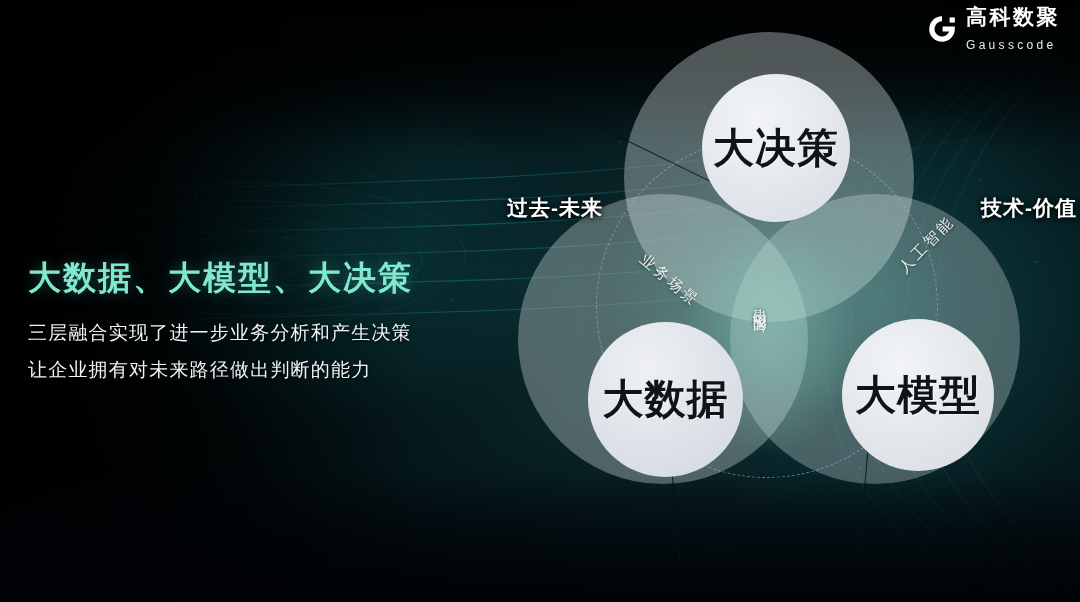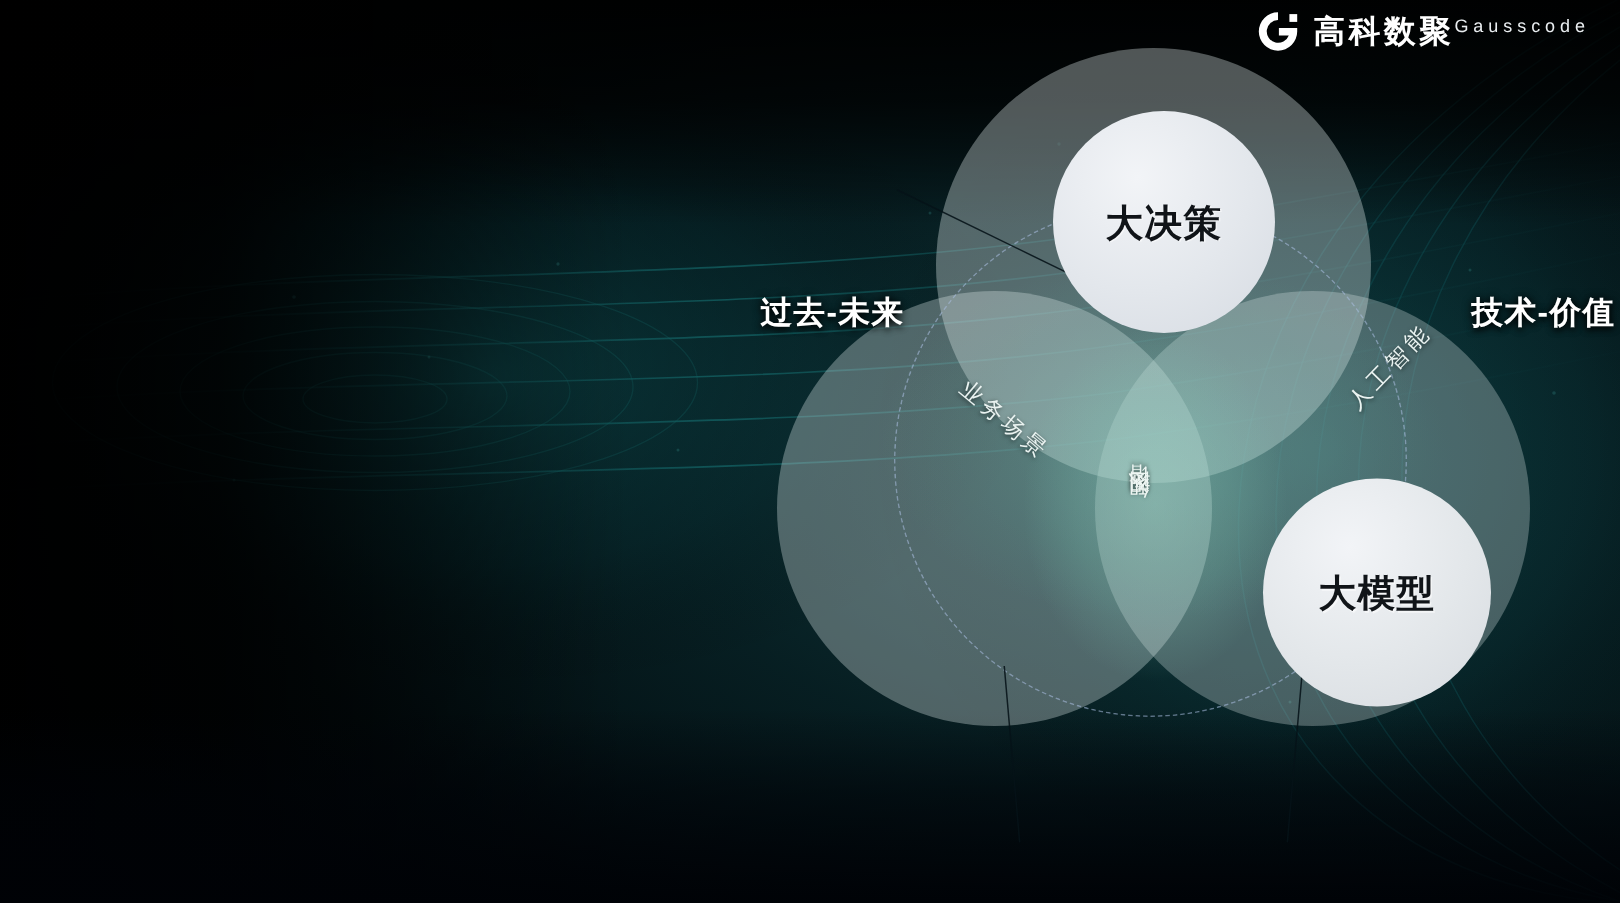--- a/index.html
+++ b/index.html
@@ -46,21 +46,21 @@
   .inner{position:absolute;border-radius:50%;
     display:flex;align-items:center;justify-content:center;}
   .inner.top  {left:222px;top:60px;  width:148px;height:148px;
                 background:radial-gradient(circle at 38% 30%, #f2f4f7 0%, #e3e7ec 55%, #d6dbe2 100%);}
   .inner.left {left:108px;top:308px; width:155px;height:155px;
                 background:radial-gradient(circle at 38% 30%, #eef0f4 0%, #dee2e8 55%, #d2d7de 100%);}
   .inner.right{left:362px;top:305px; width:152px;height:152px;
                 background:radial-gradient(circle at 38% 30%, #f2f4f7 0%, #e3e7ea 55%, #d7dbe0 100%);}
 
   .inner-label{
-    color:#101418;font-size:25px;font-weight:bold;letter-spacing:1px;
+    color:#101418;font-size:41px;font-weight:bold;letter-spacing:1px;
     text-shadow:1px 1px 0 rgba(255,255,255,.55);white-space:nowrap;
   }
 
   .dashring{position:absolute;left:116px;top:122px;width:340px;height:340px;
     border-radius:50%;border:1px dashed rgba(170,190,225,0.55);}
 
   .spoke{position:absolute;background:rgba(6,18,24,0.88);}
   .spoke.a{left:118px;top:112px;width:128px;height:1px;transform:rotate(26deg);transform-origin:left center;}
   .spoke.b{left:189px;top:430px;width:1px;height:118px;transform:rotate(-5deg);transform-origin:top center;}
   .spoke.c{left:388px;top:430px;width:1px;height:118px;transform:rotate(5deg);transform-origin:top center;}
@@ -85,23 +85,23 @@
   #copy{position:absolute;left:28px;top:258px;width:430px;}
   .headline{color:#7fe8cf;font-size:33px;font-weight:bold;letter-spacing:2px;
     line-height:1.2;margin:0 0 16px 0;white-space:nowrap;
     text-shadow:0 0 14px rgba(90,215,185,.35);}
   .sub{color:#f0f4f6;font-size:19px;line-height:1.95;letter-spacing:1.2px;
     white-space:nowrap;text-shadow:0 1px 3px rgba(0,0,0,.75);}
 
   
   #logo{position:absolute;right:20px;top:6px;display:flex;align-items:center;gap:9px;}
   .logo-mark{width:30px;height:30px;position:relative;flex:0 0 auto;}
-  .logo-text{display:flex;flex-direction:row;line-height:1;justify-content:center;}
+  .logo-text{display:flex;flex-direction:column;line-height:1;justify-content:center;}
   .logo-cn{color:#ffffff;font-size:21px;font-weight:bold;letter-spacing:2.5px;}
-  .logo-en{color:#e9edf0;font-size:12px;letter-spacing:3.3px;margin-top:0;}
+  .logo-en{color:#e9edf0;font-size:12px;letter-spacing:3.3px;margin-top:12px;}
 </style>
 </head>
 <body>
 
 <div id="stage">
 
   <div class="bg-base"></div>
 
   <svg class="swirl" width="1080" height="602" viewBox="0 0 1080 602">
     <defs>
@@ -176,34 +176,42 @@
 
     <div class="dashring"></div>
 
     <div class="spoke a"></div>
     <div class="spoke b"></div>
     <div class="spoke c"></div>
 
     <div class="inner top">
       <span class="inner-label">大决策</span>
     </div>
+    <div class="inner left">
+      <span class="inner-label">大数据</span>
+    </div>
     <div class="inner right">
       <span class="inner-label">大模型</span>
     </div>
 
     <div class="ovl biz">业务场景</div>
     <div class="ovl ai">人工智能</div>
     <div class="ovl kg-wrap">
       <div class="ovl-kg-in ovl kg-in">知识图谱</div>
     </div>
   </div>
 
   <div class="outer past">过去-未来</div>
   <div class="outer tech">技术-价值</div>
 
+  <div id="copy">
+    <div class="headline">大数据、大模型、大决策</div>
+    <div class="sub">三层融合实现了进一步业务分析和产生决策</div>
+    <div class="sub">让企业拥有对未来路径做出判断的能力</div>
+  </div>
 
   <div id="logo">
     <div class="logo-mark">
       <svg width="30" height="30" viewBox="0 0 30 30">
         <path d="M15 2.2 A12.8 12.8 0 1 0 27.8 15 L27.8 12.6 L15.6 12.6 L15.6 17.6 L22.2 17.6 A7.6 7.6 0 1 1 15 7.3 Z" fill="#ffffff"></path>
         <rect x="22.6" y="3.4" width="5.2" height="5.2" fill="#ffffff"></rect>
       </svg>
     </div>
     <div class="logo-text">
       <span class="logo-cn">高科数聚</span>

